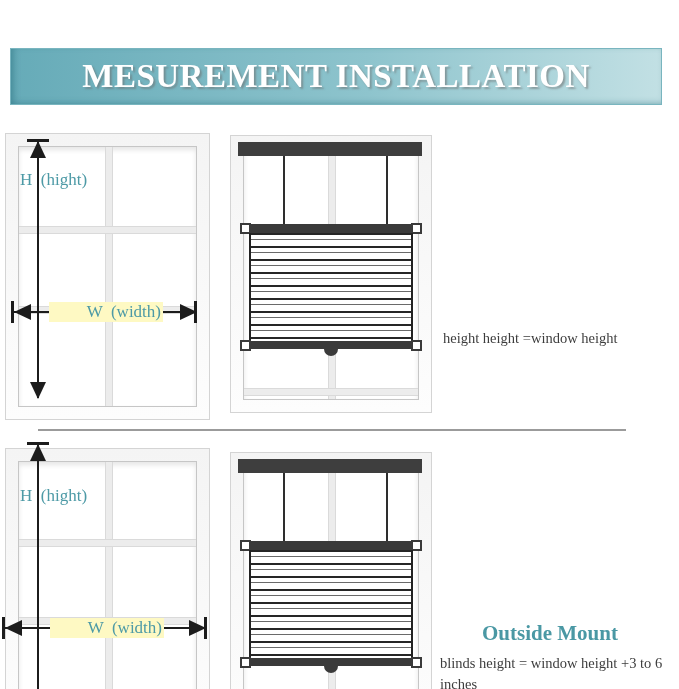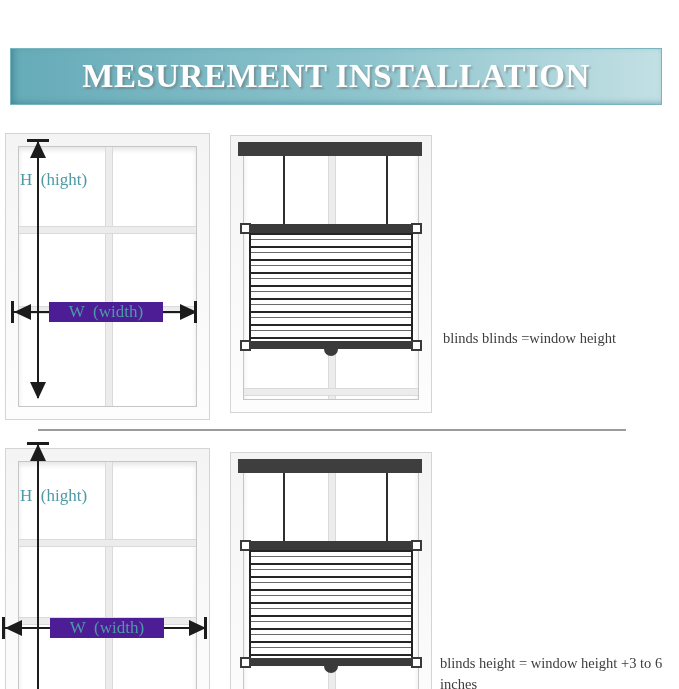--- a/index.html
+++ b/index.html
@@ -41,21 +41,21 @@
   .vline{position:absolute;width:2px;background:#1c1c1c;}
   .hline{position:absolute;height:2px;background:#1c1c1c;}
   .tbar-h{position:absolute;width:22px;height:3px;background:#1c1c1c;}
   .tbar-v{position:absolute;width:3px;height:22px;background:#1c1c1c;}
   .arr{position:absolute;width:0;height:0;}
   .arr.up{border-left:8px solid transparent;border-right:8px solid transparent;border-bottom:17px solid #1c1c1c;}
   .arr.down{border-left:8px solid transparent;border-right:8px solid transparent;border-top:17px solid #1c1c1c;}
   .arr.left{border-top:8px solid transparent;border-bottom:8px solid transparent;border-right:17px solid #1c1c1c;}
   .arr.right{border-top:8px solid transparent;border-bottom:8px solid transparent;border-left:17px solid #1c1c1c;}
   .mlabel{position:absolute;color:#4d9aa6;font-size:17px;white-space:pre;}
-  .mlabel.w{text-align:center;background:#4c1d95;padding:0 2px;}
+  .mlabel.w{text-align:right;background:#fef9c3;padding:0 2px;}
 
   
   .mount-h{position:absolute;width:200px;text-align:center;color:#4a98a4;font-size:21px;font-weight:bold;}
   .desc{position:absolute;color:#3d3d3d;font-size:14.5px;line-height:21px;}
   .divider{position:absolute;left:38px;top:389px;width:588px;height:2px;background:#9b9b9b;}
 </style>
 </head>
 <body>
 
 <div class="canvas">
@@ -97,21 +97,21 @@
     <div class="railend" style="left:9px;top:87px;"></div>
     <div class="railend" style="left:180px;top:87px;"></div>
     <div class="pleats"></div>
     <div class="botrail"></div>
     <div class="railend" style="left:9px;top:204px;"></div>
     <div class="railend" style="left:180px;top:204px;"></div>
     <div class="handle"></div>
   </div>
 
   <div class="desc" style="left:443px;top:288px;">
-    <div>blinds blinds =window height</div>
+    <div>height height =window height</div>
   </div>
 
   <div class="divider"></div>
 
   <div class="win" style="left:5px;top:408px;width:203px;height:278px;">
     <div class="inner">
       <div class="mull-v"></div>
       <div class="mull-h" style="top:30.5%;"></div>
       <div class="mull-h" style="top:61.5%;"></div>
     </div>
@@ -141,17 +141,18 @@
     <div class="toprail"></div>
     <div class="railend" style="left:9px;top:87px;"></div>
     <div class="railend" style="left:180px;top:87px;"></div>
     <div class="pleats"></div>
     <div class="botrail"></div>
     <div class="railend" style="left:9px;top:204px;"></div>
     <div class="railend" style="left:180px;top:204px;"></div>
     <div class="handle"></div>
   </div>
 
+  <div class="mount-h" style="left:450px;top:581px;">Outside Mount</div>
   <div class="desc" style="left:440px;top:613px;">
     <div>blinds height = window height +3 to 6 inches</div>
   </div>
 
 </div>
 
 </body></html>

